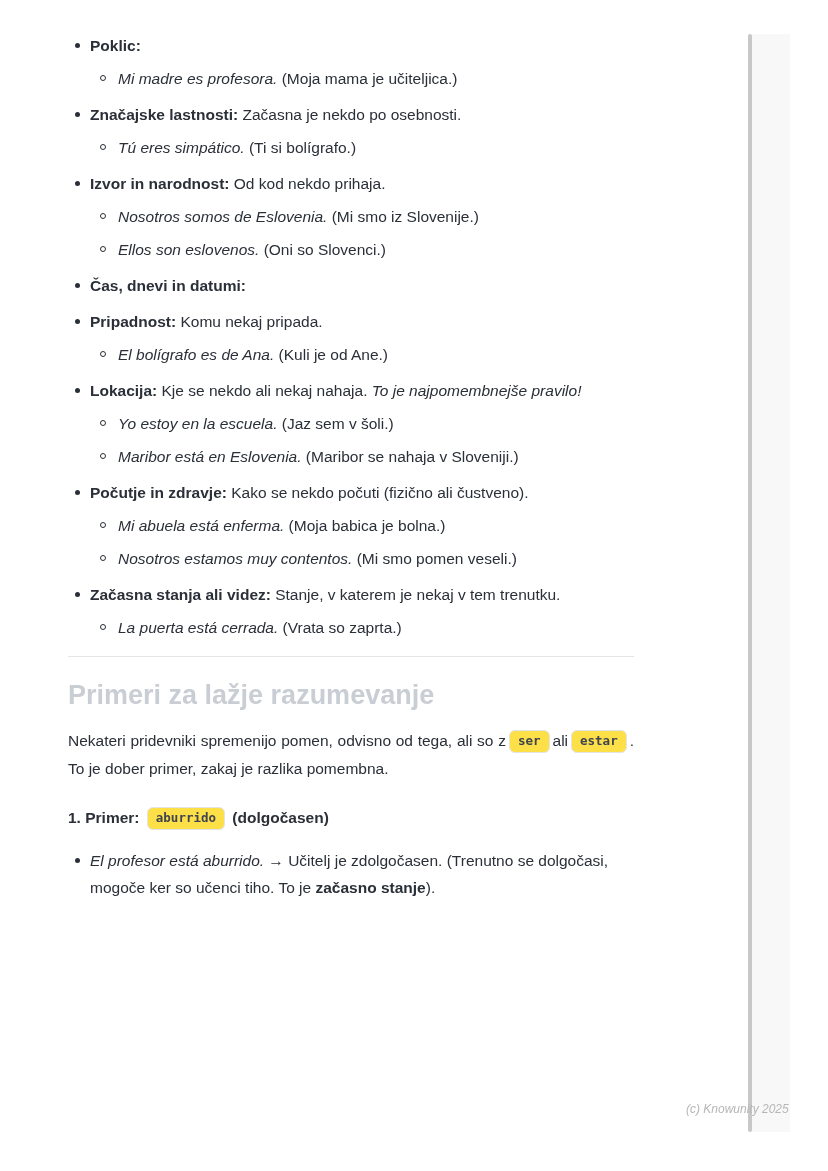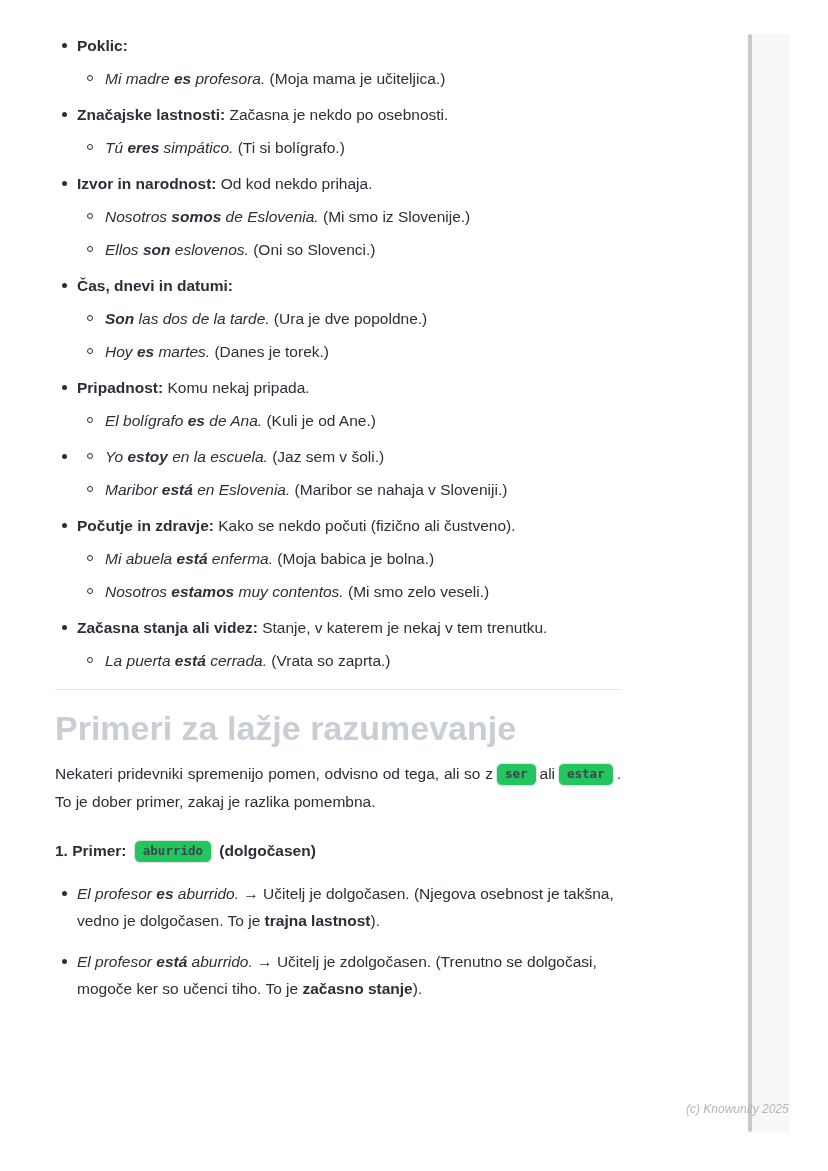--- a/index.html
+++ b/index.html
@@ -9,21 +9,21 @@
     font-family: "Liberation Sans", sans-serif;
     position: relative;
     overflow: hidden;
   }
   .page {
     position: absolute; inset: 0;
     background: #ffffff;
   }
   .content {
     position: absolute;
-    left: 55px; top: 33px; width: 566px;
+    left: 68px; top: 33px; width: 566px;
     color: #2a2f38;
     font-size: 15.5px;
   }
   
   ul.blist { list-style: none; margin: 0; padding: 0; }
   ul.blist > li {
     position: relative;
     padding-left: 22px;
     margin-bottom: 11px;
     line-height: 25px;
@@ -57,39 +57,39 @@
     margin: 10px 0 12px;
     line-height: 28px;
     text-align: justify;
   }
   .divider {
     border: none;
     border-top: 1px solid #e4e5e7;
     margin: 16px 0 22px;
   }
   .section-heading {
-    font-size: 34px;
+    font-size: 27px;
     font-weight: 700;
     color: #c9cdd4;
     margin: 0 0 16px;
     line-height: 32px;
   }
   .primer-line {
     margin: 20px 0 14px;
     line-height: 30px;
     font-weight: 700;
   }
   
   .seg-n { font-weight: 400; font-style: normal; }
   .seg-b { font-weight: 700; }
   .seg-i { font-style: italic; }
-  .seg-bi { font-weight: 700; font-style: italic; }
+  .seg-bi { font-weight: 400; font-style: italic; }
   .seg-c {
     display: inline-block;
-    background: #22c55e;
+    background: #fde047;
     border: 1px solid #e2e4e8;
     border-radius: 6px;
     padding: 1px 8px 2px;
     margin: 0 3px;
     font-family: "DejaVu Sans Mono", monospace;
     font-size: 12.5px;
     font-weight: 700;
     font-style: normal;
     color: #3f4450;
     line-height: 18px;
@@ -142,68 +142,62 @@
         </li>
         <li>
           <div><span class="seg-b">Izvor in narodnost:</span><span class="seg-n"> Od kod nekdo prihaja.</span></div>
           <ul class="sub">
             <li><span class="seg-i">Nosotros </span><span class="seg-bi">somos</span><span class="seg-i"> de Eslovenia.</span><span class="seg-n"> (Mi smo iz Slovenije.)</span></li>
             <li><span class="seg-i">Ellos </span><span class="seg-bi">son</span><span class="seg-i"> eslovenos.</span><span class="seg-n"> (Oni so Slovenci.)</span></li>
           </ul>
         </li>
         <li>
           <div><span class="seg-b">Čas, dnevi in datumi:</span></div>
-          <ul class="sub">
-            <li><span class="seg-bi">Son</span><span class="seg-i"> las dos de la tarde.</span><span class="seg-n"> (Ura je dve popoldne.)</span></li>
-            <li><span class="seg-i">Hoy </span><span class="seg-bi">es</span><span class="seg-i"> martes.</span><span class="seg-n"> (Danes je torek.)</span></li>
-          </ul>
         </li>
         <li>
           <div><span class="seg-b">Pripadnost:</span><span class="seg-n"> Komu nekaj pripada.</span></div>
           <ul class="sub">
             <li><span class="seg-i">El bolígrafo </span><span class="seg-bi">es</span><span class="seg-i"> de Ana.</span><span class="seg-n"> (Kuli je od Ane.)</span></li>
           </ul>
         </li>
       </ul>
 
 
     <ul class="blist">
         <li>
+          <div><span class="seg-b">Lokacija:</span><span class="seg-n"> Kje se nekdo ali nekaj nahaja. </span><span class="seg-i">To je najpomembnejše pravilo!</span></div>
           <ul class="sub">
             <li><span class="seg-i">Yo </span><span class="seg-bi">estoy</span><span class="seg-i"> en la escuela.</span><span class="seg-n"> (Jaz sem v šoli.)</span></li>
             <li><span class="seg-i">Maribor </span><span class="seg-bi">está</span><span class="seg-i"> en Eslovenia.</span><span class="seg-n"> (Maribor se nahaja v Sloveniji.)</span></li>
           </ul>
         </li>
         <li>
           <div><span class="seg-b">Počutje in zdravje:</span><span class="seg-n"> Kako se nekdo počuti (fizično ali čustveno).</span></div>
           <ul class="sub">
             <li><span class="seg-i">Mi abuela </span><span class="seg-bi">está</span><span class="seg-i"> enferma.</span><span class="seg-n"> (Moja babica je bolna.)</span></li>
-            <li><span class="seg-i">Nosotros </span><span class="seg-bi">estamos</span><span class="seg-i"> muy contentos.</span><span class="seg-n"> (Mi smo zelo veseli.)</span></li>
+            <li><span class="seg-i">Nosotros </span><span class="seg-bi">estamos</span><span class="seg-i"> muy contentos.</span><span class="seg-n"> (Mi smo pomen veseli.)</span></li>
           </ul>
         </li>
         <li>
           <div><span class="seg-b">Začasna stanja ali videz:</span><span class="seg-n"> Stanje, v katerem je nekaj v tem trenutku.</span></div>
           <ul class="sub">
             <li><span class="seg-i">La puerta </span><span class="seg-bi">está</span><span class="seg-i"> cerrada.</span><span class="seg-n"> (Vrata so zaprta.)</span></li>
           </ul>
         </li>
       </ul>
 
     <hr class="divider">
 
     <h2 class="section-heading">Primeri za lažje razumevanje</h2>
 
     <p class="para"><span class="seg-n">Nekateri pridevniki spremenijo pomen, odvisno od tega, ali so z</span><span class="seg-c">ser</span><span class="seg-n">ali</span><span class="seg-c">estar</span><span class="seg-n">. To je dober primer, zakaj je razlika pomembna.</span></p>
 
     <p class="primer-line"><span class="seg-b">1. Primer: </span><span class="seg-c">aburrido</span><span class="seg-b"> (dolgočasen)</span></p>
 
     <ul class="blist blist2">
-        <li>
-          <div><span class="seg-i">El profesor </span><span class="seg-bi">es</span><span class="seg-i"> aburrido.</span><span class="seg-n"> → Učitelj je dolgočasen. (Njegova osebnost je takšna, vedno je dolgočasen. To je </span><span class="seg-b">trajna lastnost</span><span class="seg-n">).</span></div>
-        </li>
         <li>
           <div><span class="seg-i">El profesor </span><span class="seg-bi">está</span><span class="seg-i"> aburrido.</span><span class="seg-n"> → Učitelj je zdolgočasen. (Trenutno se dolgočasi, mogoče ker so učenci tiho. To je </span><span class="seg-b">začasno stanje</span><span class="seg-n">).</span></div>
         </li>
       </ul>
 
   </div>
 
   <div class="side-panel"></div>
   <div class="side-bar"></div>
 

